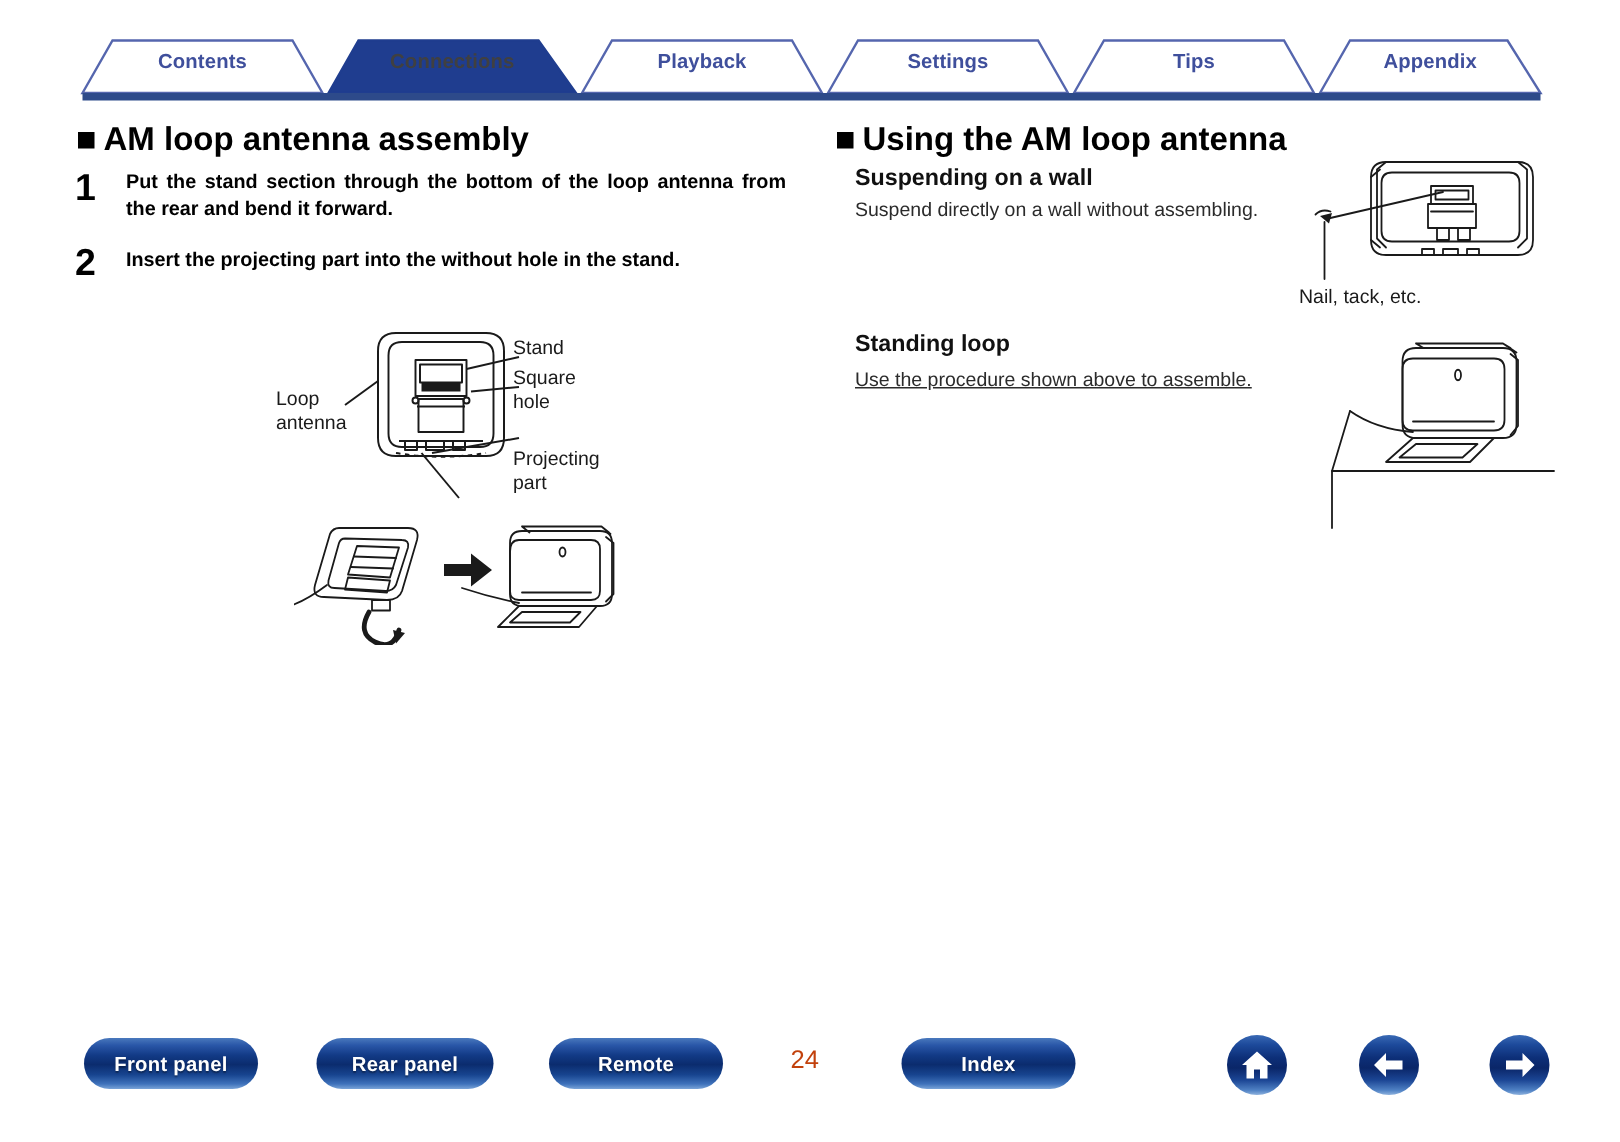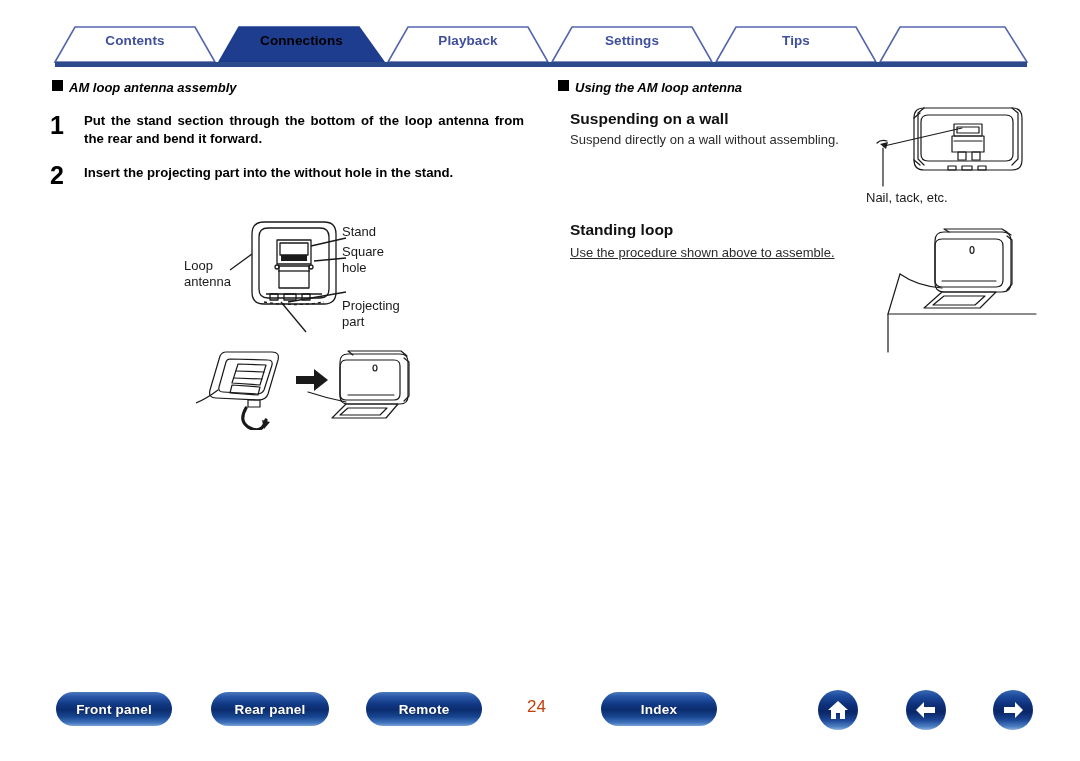--- a/index.html
+++ b/index.html
@@ -28,30 +28,29 @@
     font-size: 13.5px;
     font-weight: bold;
     letter-spacing: 0.1px;
     white-space: nowrap;
     text-align: center;
     top: 0;
     line-height: 38px;
     pointer-events: none;
   }
   .tab-label.inactive { color: #3f4f9c; }
-  .tab-label.active { color: #000000; }
+  .tab-label.active { color: #404040; }
 
   
   .sec-head {
     position: absolute;
-    font-size: 13px;
+    font-size: 22px;
     font-weight: bold;
     color: #000000;
     white-space: nowrap;
-    font-style: italic;
   }
   .sec-head .sq {
     display: inline-block;
     width: 11px; height: 11px;
     background: #000;
     margin-right: 6px;
     position: relative;
     top: -1px;
   }
   .sub-head {
@@ -161,20 +160,23 @@
     </div>
     <div class="tab-label inactive" style="left:388px; width:160px;">
       <span>Playback</span>
     </div>
     <div class="tab-label inactive" style="left:552px; width:160px;">
       <span>Settings</span>
     </div>
     <div class="tab-label inactive" style="left:716px; width:160px;">
       <span>Tips</span>
     </div>
+    <div class="tab-label inactive" style="left:880px; width:147px;">
+      <span>Appendix</span>
+    </div>
   </div>
 
   <div class="sec-head" style="left:52px; top:80px;">
     <span class="sq"></span><span>AM loop antenna assembly</span>
   </div>
 
   <div class="step-num" style="left:50px; top:113px;">1</div>
   <div class="step-text" style="left:84px; top:112px; width:440px;">Put the stand section through the bottom of the loop antenna from the rear and bend it forward.</div>
 
   <div class="step-num" style="left:50px; top:163px;">2</div>

